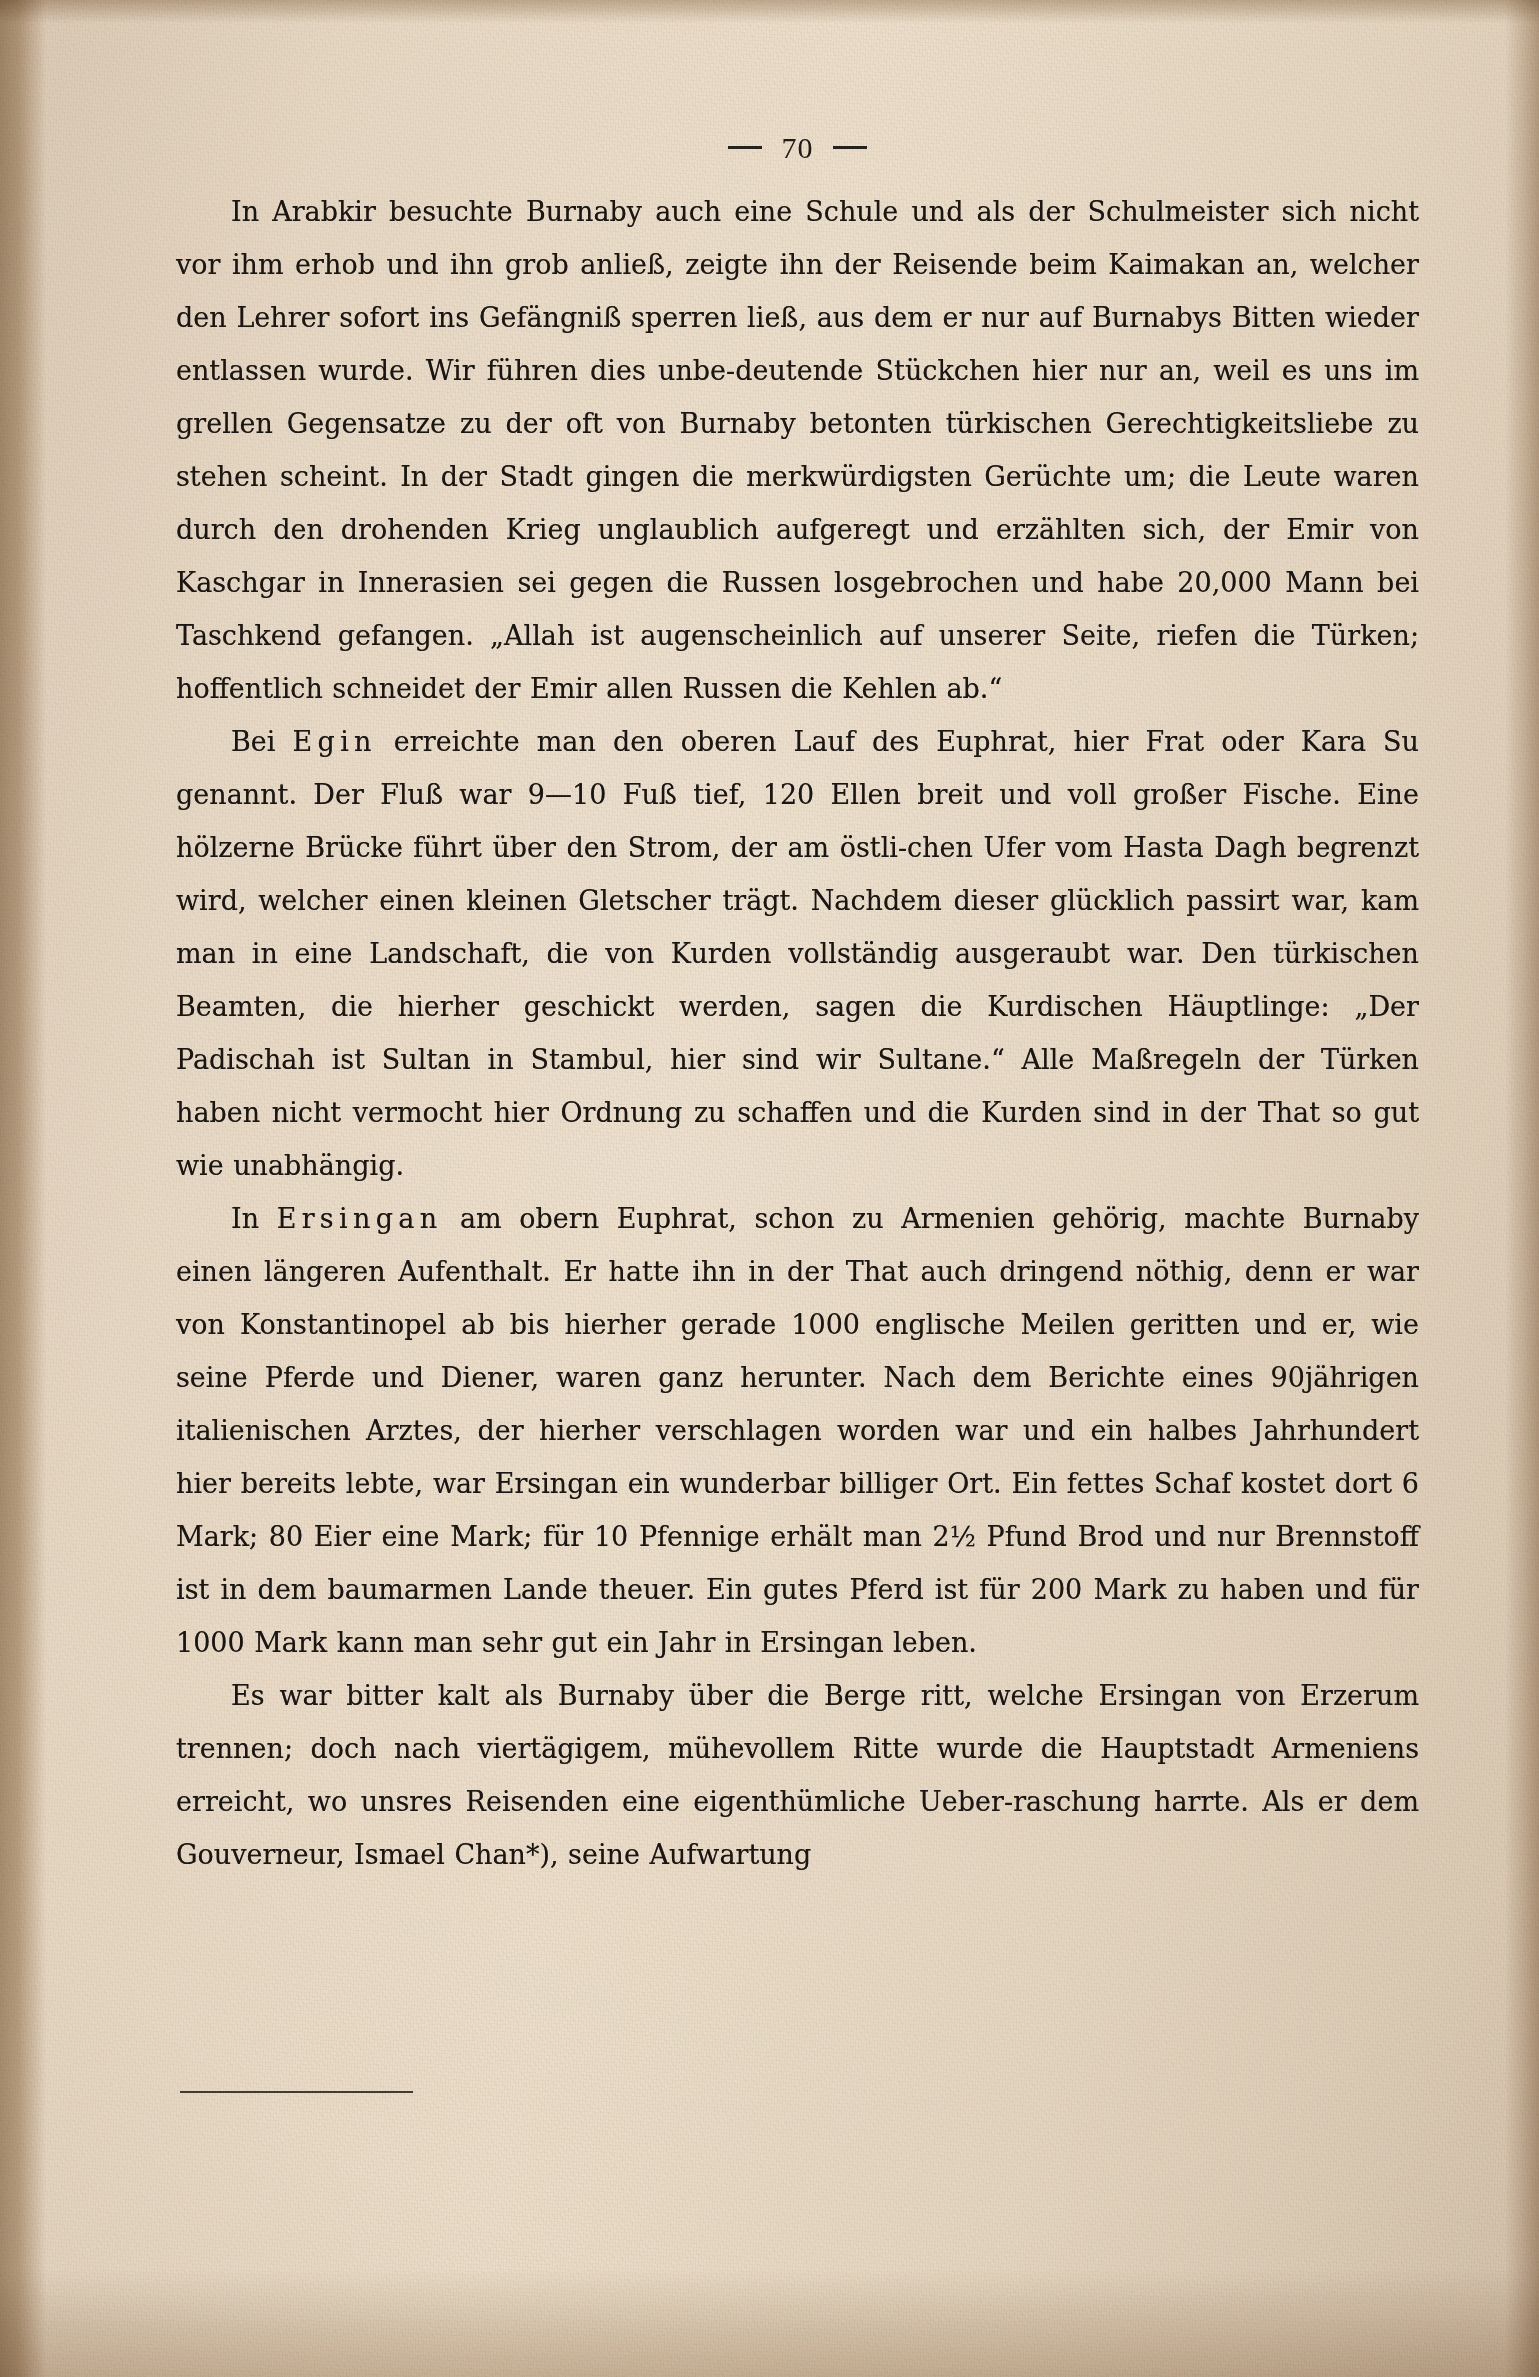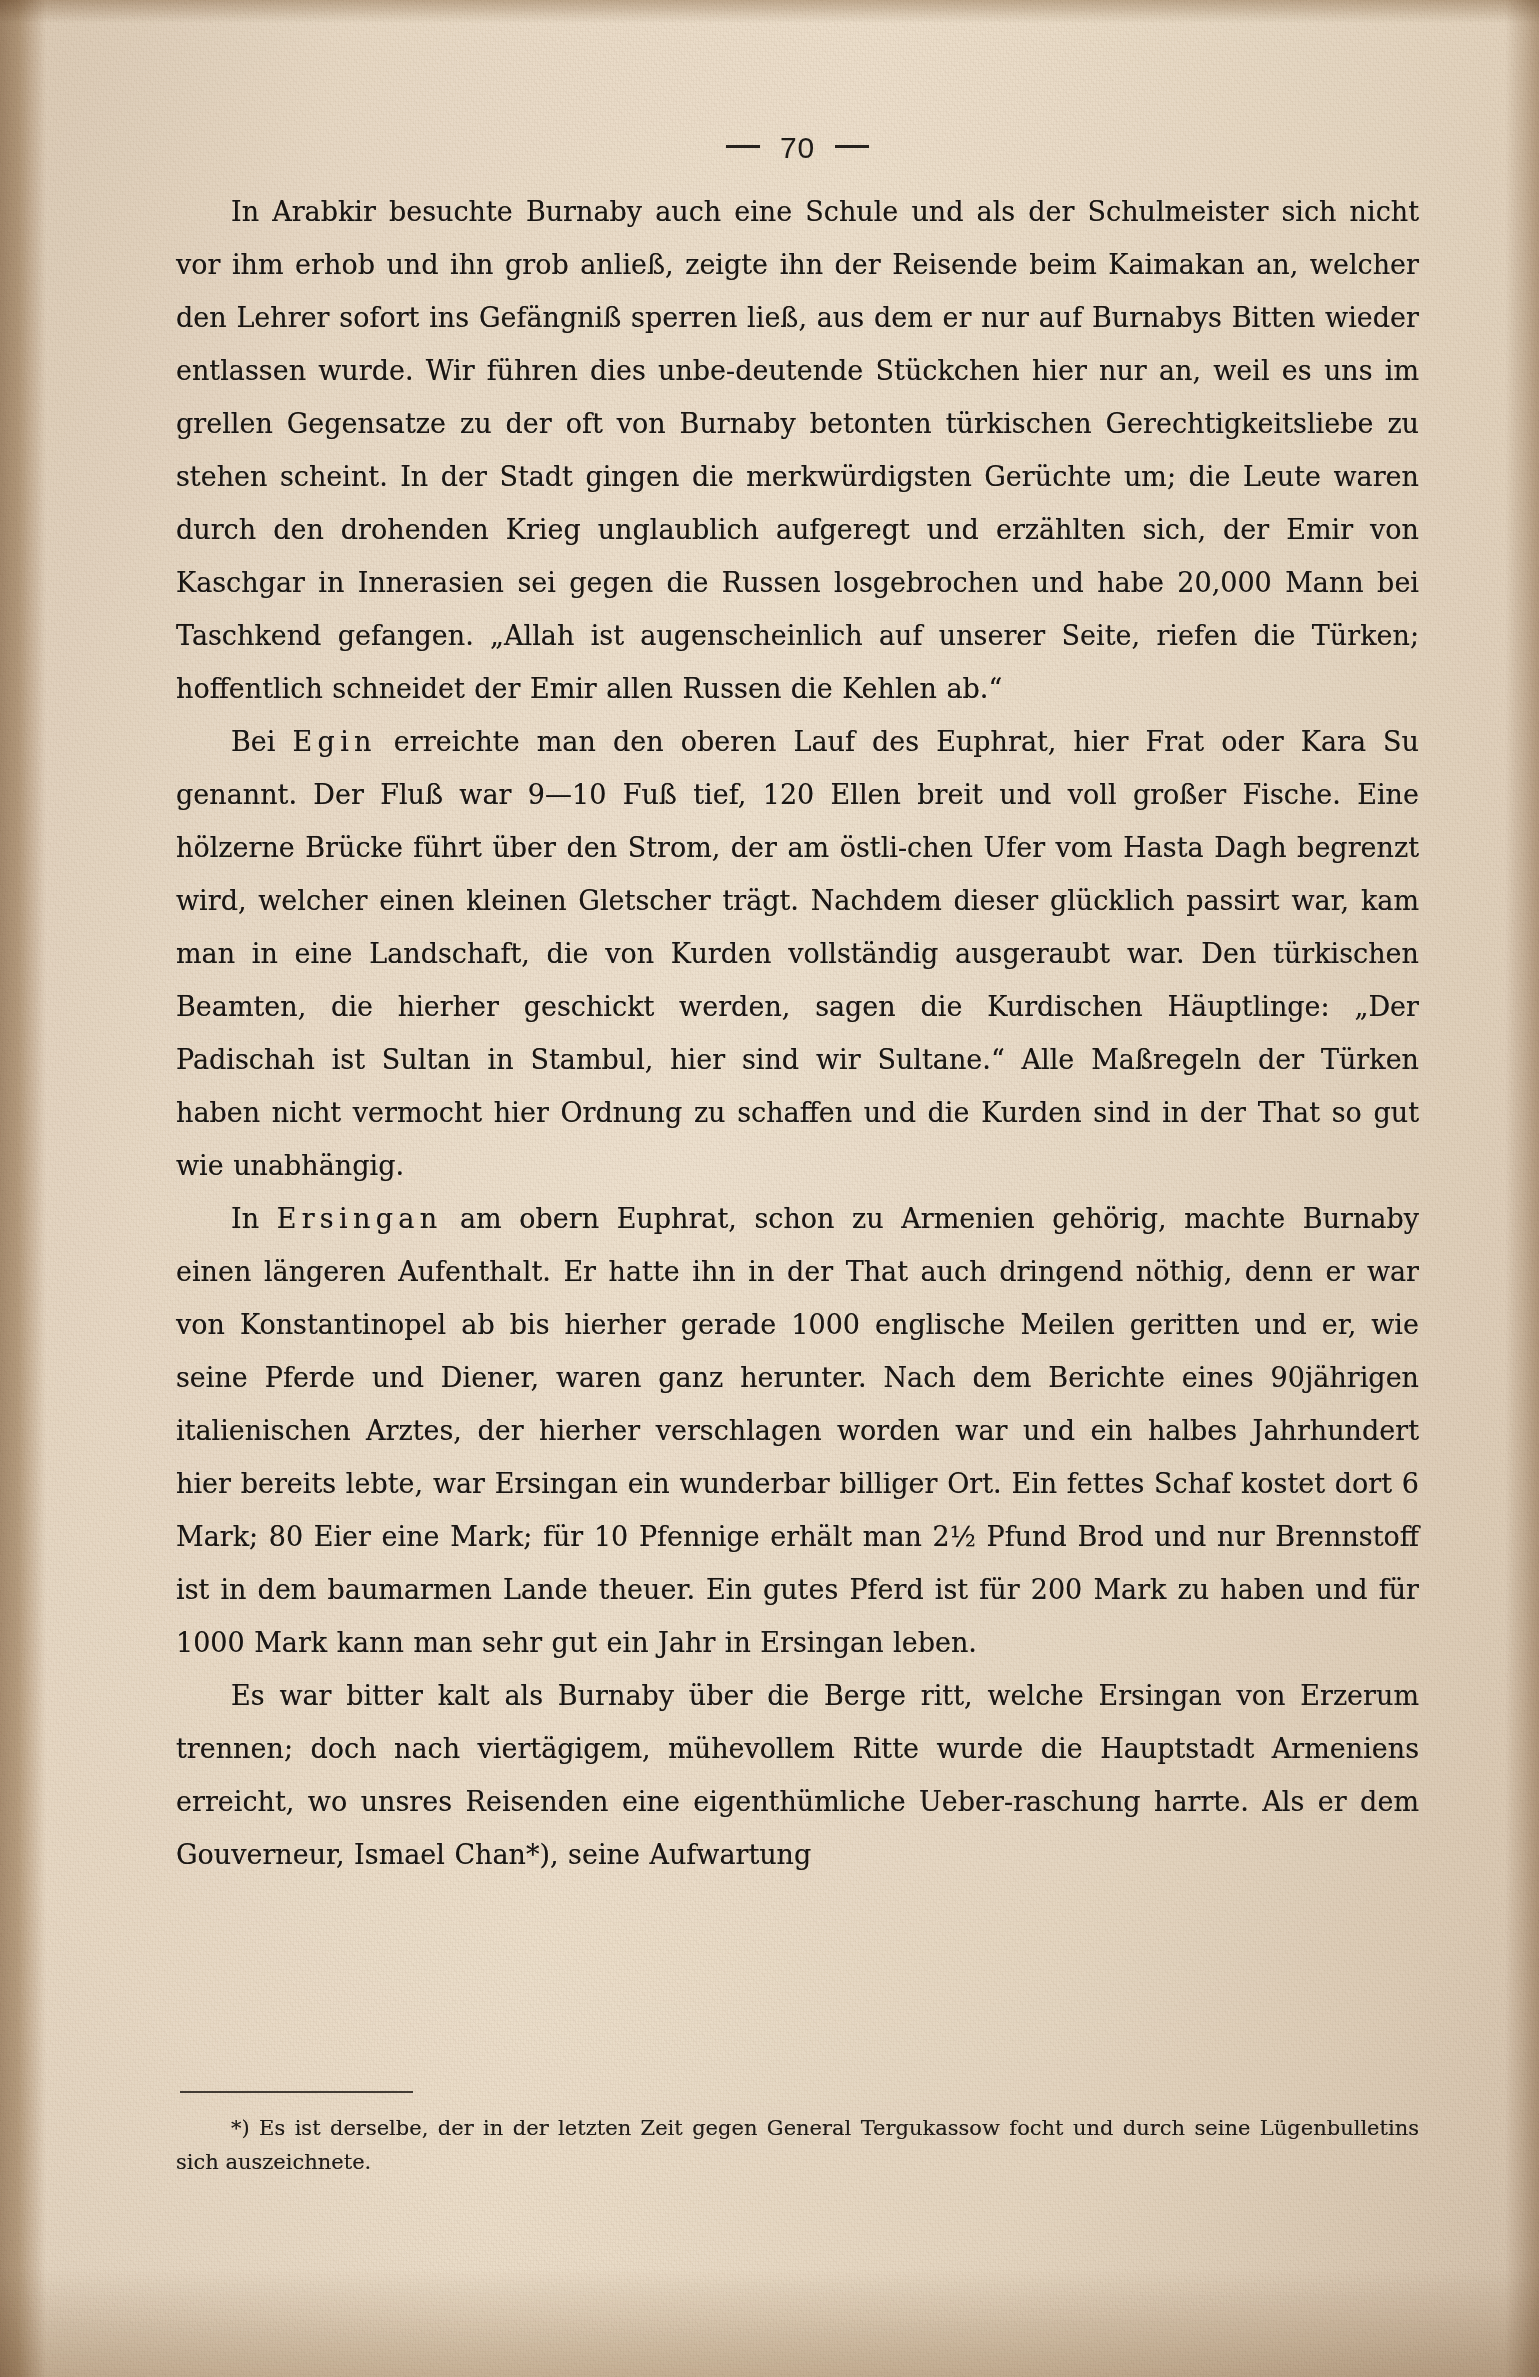--- a/index.html
+++ b/index.html
@@ -80,21 +80,21 @@
     width: 1243px;
     height: 2377px;
   }
 
   .folio {
     position: absolute;
     top: 131px;
     left: 0;
     width: 1243px;
     text-align: center;
-    font-family: Liberation Sans, sans-serif;
+    font-family: Liberation Serif, serif;
     font-size: 30px;
     letter-spacing: 0.9px;
     color: #23201d;
   }
   .folio .rule {
     display: inline-block;
     width: 34px;
     height: 2.7px;
     background: #2a2622;
     vertical-align: middle;
@@ -179,18 +179,17 @@
       <p class="para indent"><span>Bei </span><span class="spaced">Egin</span><span> erreichte man den oberen Lauf des Euphrat, hier Frat oder Kara Su genannt. Der Fluß war 9—10 Fuß tief, 120 Ellen breit und voll großer Fische. Eine hölzerne Brücke führt über den Strom, der am östli‐chen Ufer vom Hasta Dagh begrenzt wird, welcher einen kleinen Gletscher trägt. Nachdem dieser glücklich passirt war, kam man in eine Landschaft, die von Kurden vollständig ausgeraubt war. Den türkischen Beamten, die hierher geschickt werden, sagen die Kurdischen Häuptlinge: „Der Padischah ist Sultan in Stambul, hier sind wir Sultane.“ Alle Maßregeln der Türken haben nicht vermocht hier Ordnung zu schaffen und die Kurden sind in der That so gut wie unabhängig.</span></p>
 
       <p class="para indent"><span>In </span><span class="spaced">Ersingan</span><span> am obern Euphrat, schon zu Armenien gehörig, machte Burnaby einen längeren Aufenthalt. Er hatte ihn in der That auch dringend nöthig, denn er war von Konstantinopel ab bis hierher gerade 1000 englische Meilen geritten und er, wie seine Pferde und Diener, waren ganz herunter. Nach dem Berichte eines 90jährigen italienischen Arztes, der hierher verschlagen worden war und ein halbes Jahrhundert hier bereits lebte, war Ersingan ein wunderbar billiger Ort. Ein fettes Schaf kostet dort 6 Mark; 80 Eier eine Mark; für 10 Pfennige erhält man 2½ Pfund Brod und nur Brennstoff ist in dem baumarmen Lande theuer. Ein gutes Pferd ist für 200 Mark zu haben und für 1000 Mark kann man sehr gut ein Jahr in Ersingan leben.</span></p>
 
       <p class="para indent">Es war bitter kalt als Burnaby über die Berge ritt, welche Ersingan von Erzerum trennen; doch nach viertägigem, mühevollem Ritte wurde die Hauptstadt Armeniens erreicht, wo unsres Reisenden eine eigenthümliche Ueber‐raschung harrte. Als er dem Gouverneur, Ismael Chan*), seine Aufwartung</p>
 
     </div>
 
     <div class="footnote-wrap">
       <div class="footnote-rule"></div>
-      <p class="footnote">*) Es ist derselbe, der in der letzten Zeit gegen General Tergukassow focht und durch seine Lügenbulletins sich auszeichnete.</p>
     </div>
 
   </div>
 </div>
 
 
 </body></html>

